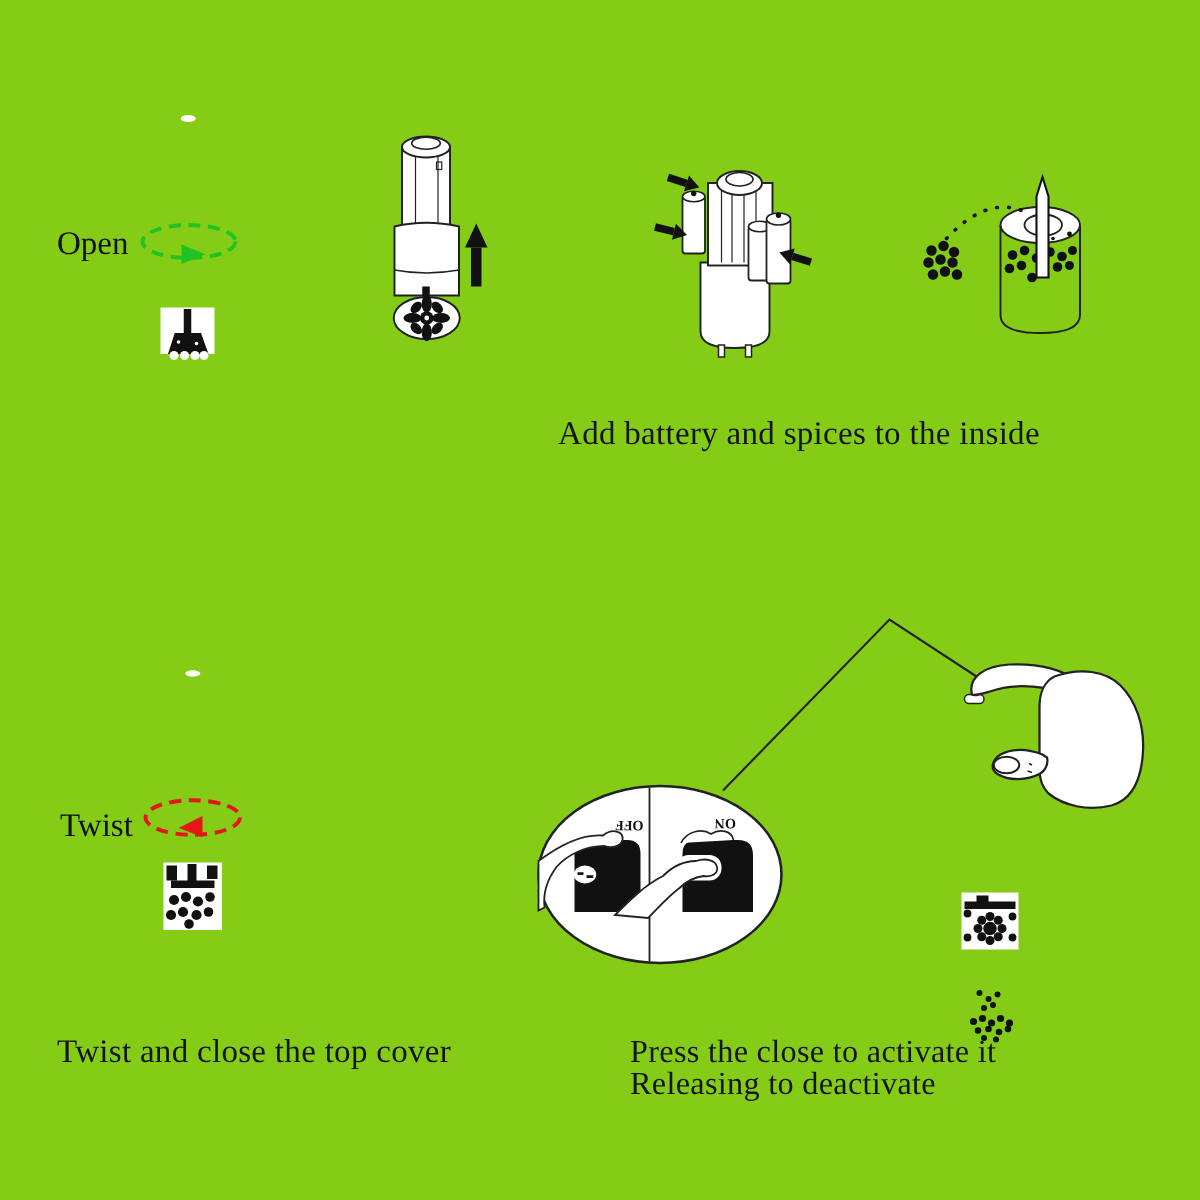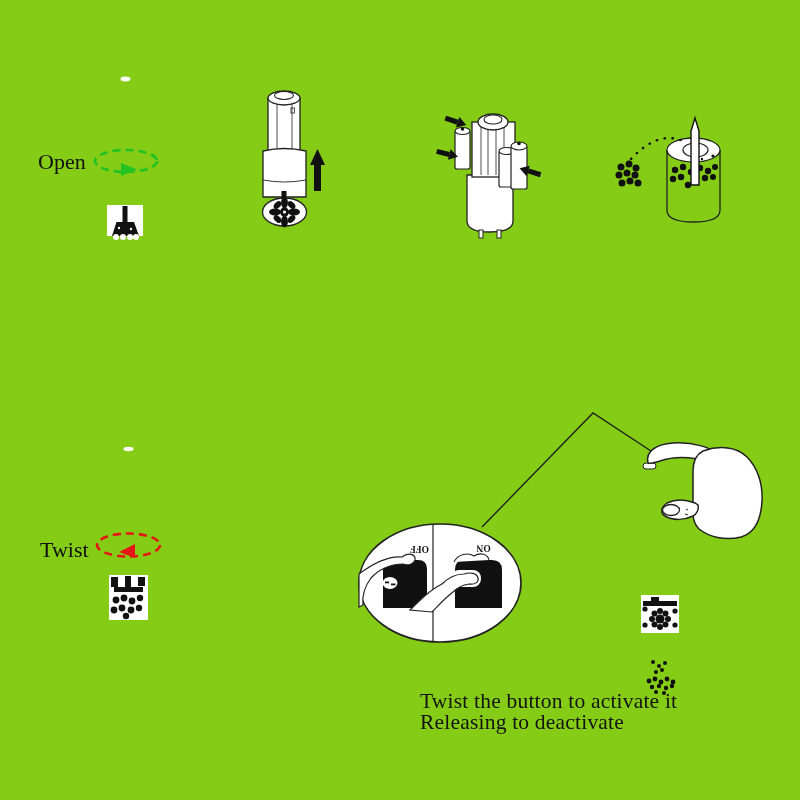--- a/index.html
+++ b/index.html
@@ -158,20 +158,21 @@
         <circle cx="14" cy="60" r="3.5"></circle>
           <circle cx="22" cy="58" r="3.5"></circle>
           <circle cx="30" cy="60" r="3.5"></circle>
         <circle cx="17" cy="68" r="3.5"></circle>
           <circle cx="25" cy="66" r="3.5"></circle>
           <circle cx="33" cy="68" r="3.5"></circle>
       </g>
       <path d="M26,44 Q54,14 80,27" fill="none" stroke="#111" stroke-width="2.4" stroke-dasharray="0.5 7.5" stroke-linecap="round"></path>
     </svg>
 
+    <div class="abs caption" style="left:372px;top:276px;">Add battery and spices to the inside</div>
   </div>
 
   <div class="abs" style="inset:0;">
 
     <svg class="abs" style="left:88px;top:440px;" width="90" height="215" viewBox="0 0 90 215">
       <path d="M17,32 Q17,8 40.5,8 Q64,8 64,32 L64,188 Q64,202 50,202 L31,202 Q17,202 17,188 Z" fill="#1b1b1b" filter="url(#grain)"></path>
       <ellipse cx="40.5" cy="9" rx="5" ry="2.2" fill="#fff"></ellipse>
       <rect x="21" y="135" width="39" height="45" fill="#fff"></rect>
       <g>
         <rect x="23" y="137" width="7" height="10" fill="#111"></rect>
@@ -191,20 +192,21 @@
         </g>
       </g>
       <g>
         <ellipse cx="40.5" cy="105" rx="31.5" ry="11.5" fill="none" stroke="#e51616" stroke-width="2.6" stroke-dasharray="8 5"></ellipse>
         <polygon points="31,112 47,104 47,118" fill="#e51616"></polygon>
       </g>
     </svg>
 
     <span class="abs twistlabel" style="left:40px;top:537px;">Twist</span>
 
+    <div class="abs caption" style="left:38px;top:688px;">Twist and close the top cover</div>
   </div>
 
   <div class="abs" style="inset:0;">
 
     <svg class="abs" style="left:0;top:0;" width="800" height="800" viewBox="0 0 800 800" style2="pointer-events:none">
       <polyline points="482,527 593,413 651,451" fill="none" stroke="#222" stroke-width="1.4"></polyline>
     </svg>
 
     <svg class="abs" style="left:350px;top:512px;" width="185" height="145" viewBox="0 0 185 145">
       <ellipse cx="90" cy="71" rx="81" ry="59" fill="#fff" stroke="#222" stroke-width="1.7"></ellipse>
@@ -266,18 +268,18 @@
       <g stroke="#222" stroke-width="1.5" fill="#fff">
         <path d="M63,68 C60,56 72,49 88,48 C108,47 126,52 133,60 C136,64 135,68 131,70 C115,62 92,60 75,66 C68,68 65,69 63,68 Z"></path>
         <path d="M118,56 C135,50 152,52 162,62 C172,72 178,88 177,106 C176,124 170,138 156,142 C140,146 124,142 114,134 C110,130 108,124 108,118 L108,76 C108,66 112,59 118,56 Z"></path>
         <path d="M110,108 C100,104 90,104 82,108 C76,112 75,118 80,121 C88,126 100,125 108,121 C112,119 114,114 113,110 Z"></path>
         <ellipse cx="86" cy="115" rx="8.5" ry="5.5" stroke-width="1.3"></ellipse>
         <path d="M100,119 l3,1 M101,114 l2,1" stroke-width="1"></path>
       </g>
     </svg>
 
     <div class="abs caption2" style="left:420px;top:691px;">
-      <div>Twist the button to activate it</div>
+      <div>Press the close to activate it</div>
       <div>Releasing to deactivate</div>
     </div>
   </div>
 
 </div>
 
 </body></html>

